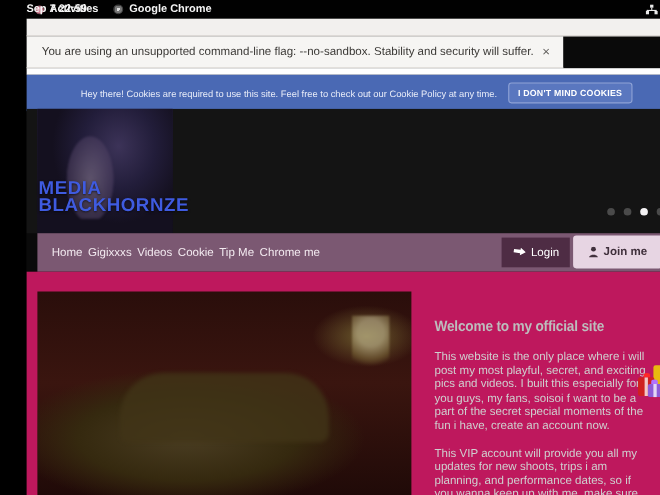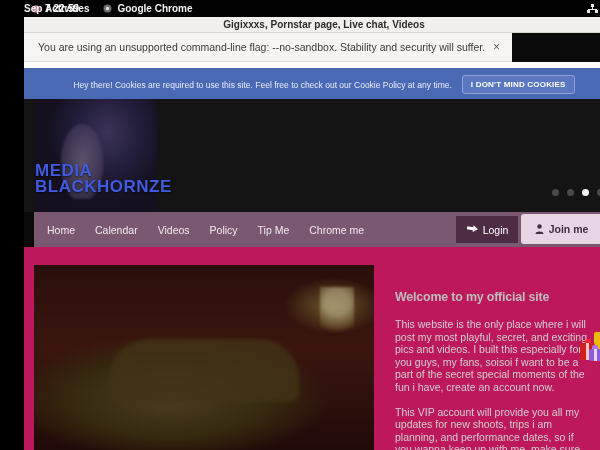--- a/index.html
+++ b/index.html
@@ -52,21 +52,21 @@
       opacity:.55;filter:blur(1px);}
   .logo{position:absolute;left:11px;top:64px;line-height:.95;font-weight:bold;
         font-size:17px;color:#3f5be0;letter-spacing:.5px;text-shadow:0 1px 2px rgba(0,0,0,.6);}
   .carousel{position:absolute;left:528px;top:189px;display:flex;gap:8px;}
   .cdot{width:7px;height:7px;border-radius:50%;background:#4a4a4a;}
   .cdot.active{background:#f4f2f4;}
 
   
   .nav{position:absolute;left:10px;top:212px;width:580px;height:35px;background:#7b5872;
        display:flex;align-items:center;}
-  .nav-items{display:flex;gap:20px;padding-left:13px;}
+  .nav-items{display:flex;gap:5px;padding-left:13px;}
   .nav-item{font-size:10.5px;color:#f2e9ef;}
   .login-btn{position:absolute;left:422px;top:4px;width:62px;height:27px;background:#4e2c44;
              display:flex;align-items:center;justify-content:center;gap:5px;
              color:#fff;font-size:10.5px;text-align:center;}
   .join-btn{position:absolute;left:487px;top:2px;width:81px;height:30px;background:#e7d5e3;
             border-radius:3px;display:flex;align-items:center;justify-content:center;gap:5px;
             color:#40303c;font-size:10.5px;font-weight:bold;}
 
   
   .content{position:absolute;left:0;top:247px;width:600px;height:203px;background:#be185d;padding-left:48px;}
@@ -140,21 +140,20 @@
       <span class="icon-inline">
         <svg width="10" height="10" viewBox="0 0 10 10">
             <circle cx="5" cy="5.5" r="3.6" fill="none" stroke="#e8e8e8" stroke-width="1.2"></circle>
             <rect x="4.4" y="0" width="1.2" height="4" fill="#e8e8e8"></rect>
           </svg>
       </span>
     </div>
   </div>
 
   <div class="titlebar">
-    <span class="t">Gigixxxs, Pornstar page, Live chat, Videos</span>
     <span class="x">×</span>
   </div>
 
   <div class="infobar">
     <span class="msg">You are using an unsupported command-line flag: --no-sandbox. Stability and security will suffer.</span>
     <span class="x">×</span>
   </div>
 
   <div class="pagetop"></div>
 
@@ -173,23 +172,23 @@
   <div class="carousel">
     <span class="cdot"></span>
     <span class="cdot"></span>
     <span class="cdot active"></span>
     <span class="cdot"></span>
   </div>
 
   <div class="nav">
     <div class="nav-items">
       <span class="nav-item">Home</span>
-      <span class="nav-item">Calendar</span>
+      <span class="nav-item">Gigixxxs</span>
       <span class="nav-item">Videos</span>
-      <span class="nav-item">Policy</span>
+      <span class="nav-item">Cookie</span>
       <span class="nav-item">Tip Me</span>
       <span class="nav-item">Chrome me</span>
     </div>
     <div class="login-btn">
       <span class="icon-inline">
         <svg width="12" height="9" viewBox="0 0 12 9">
             <path d="M1 2 L7 2 L7 0 L12 3.5 L7 7 L7 5 L1 5 Z" fill="#fff" transform="rotate(8 6 4)"></path>
           </svg>
       </span>
       <span>Login</span>

